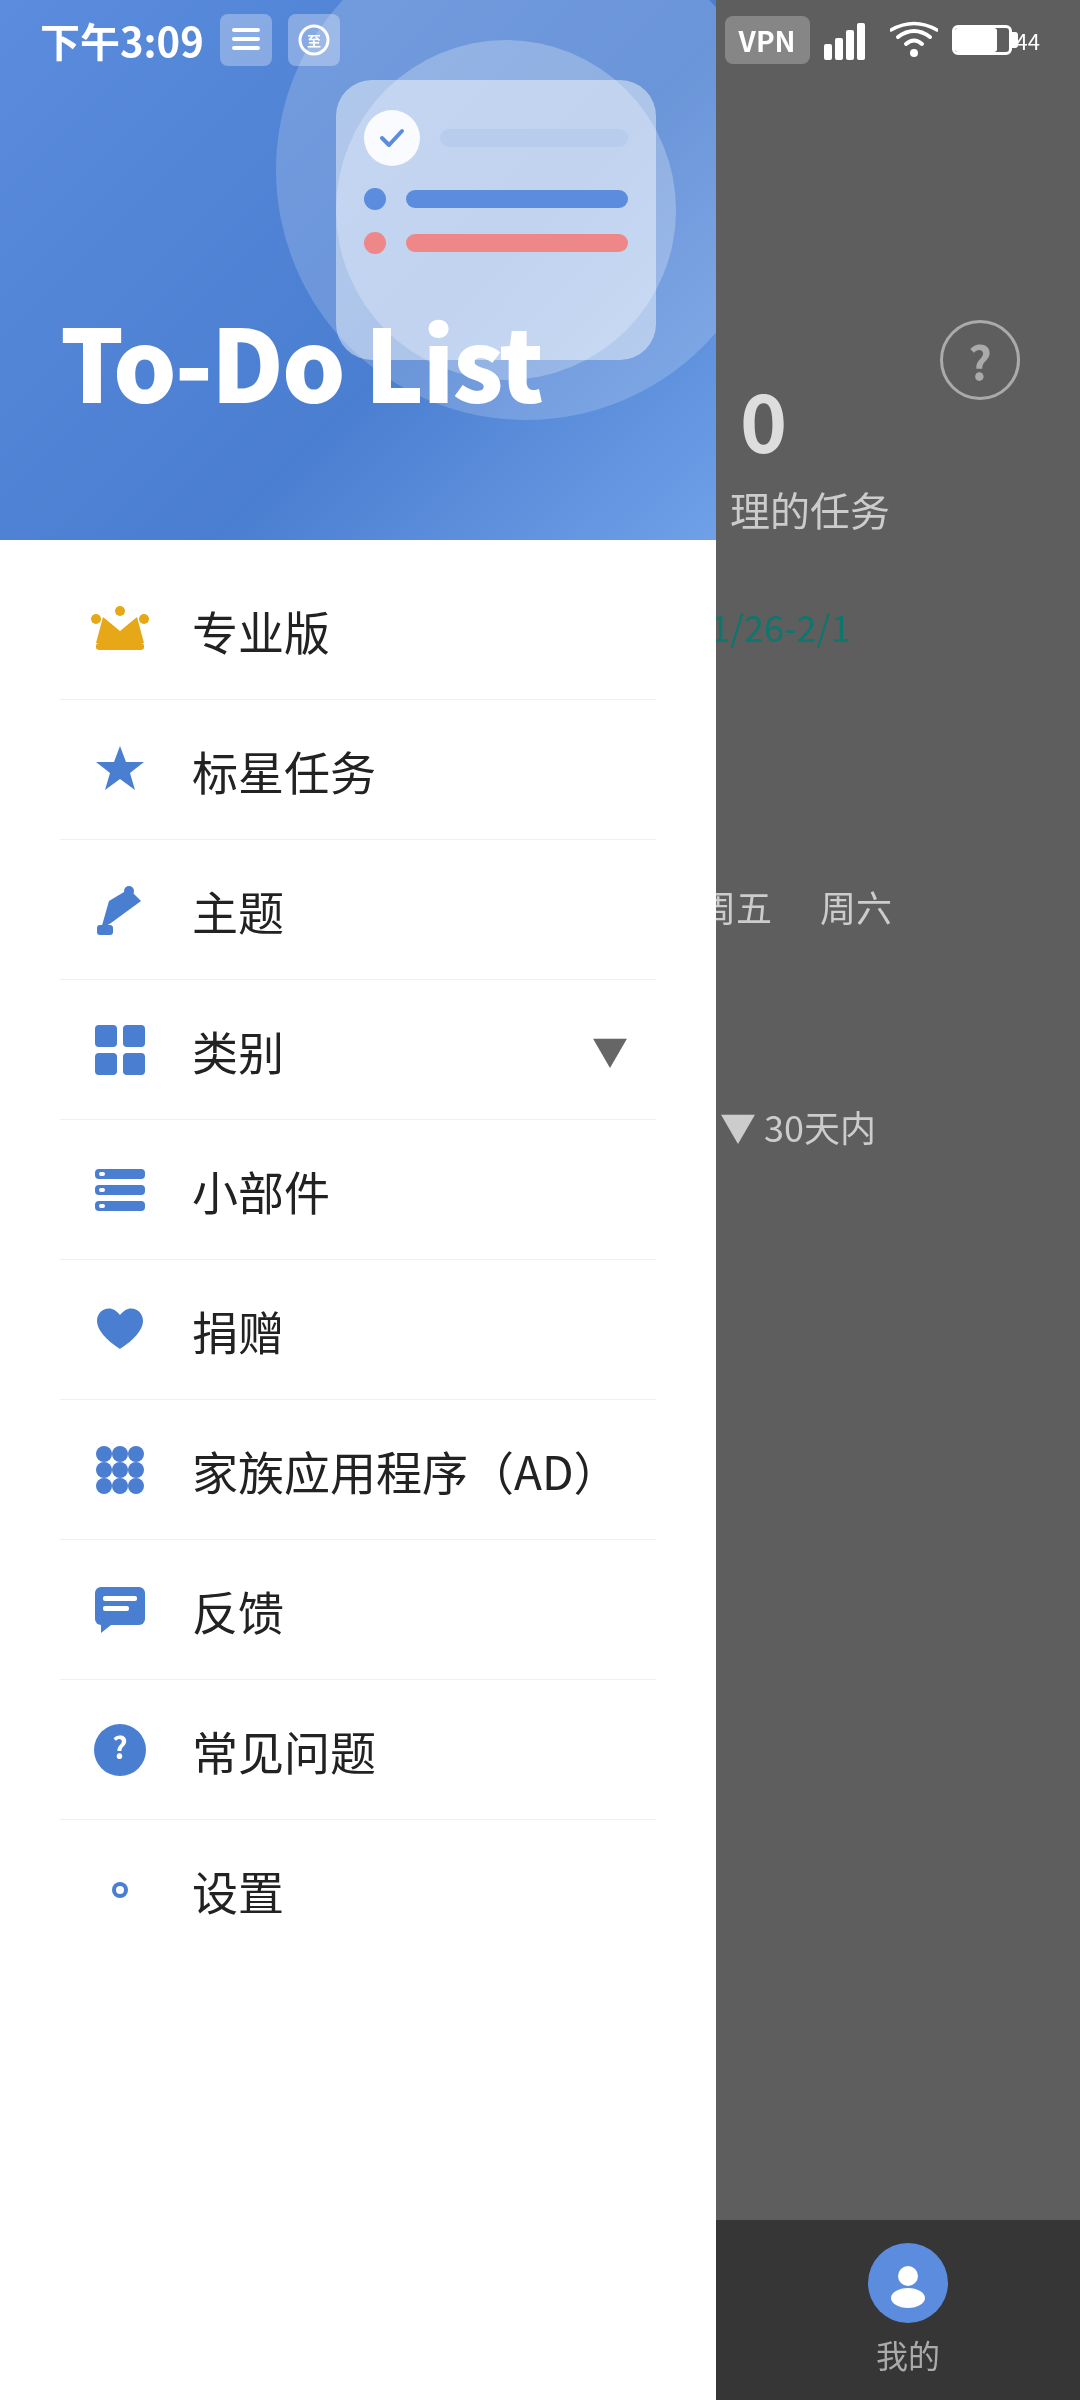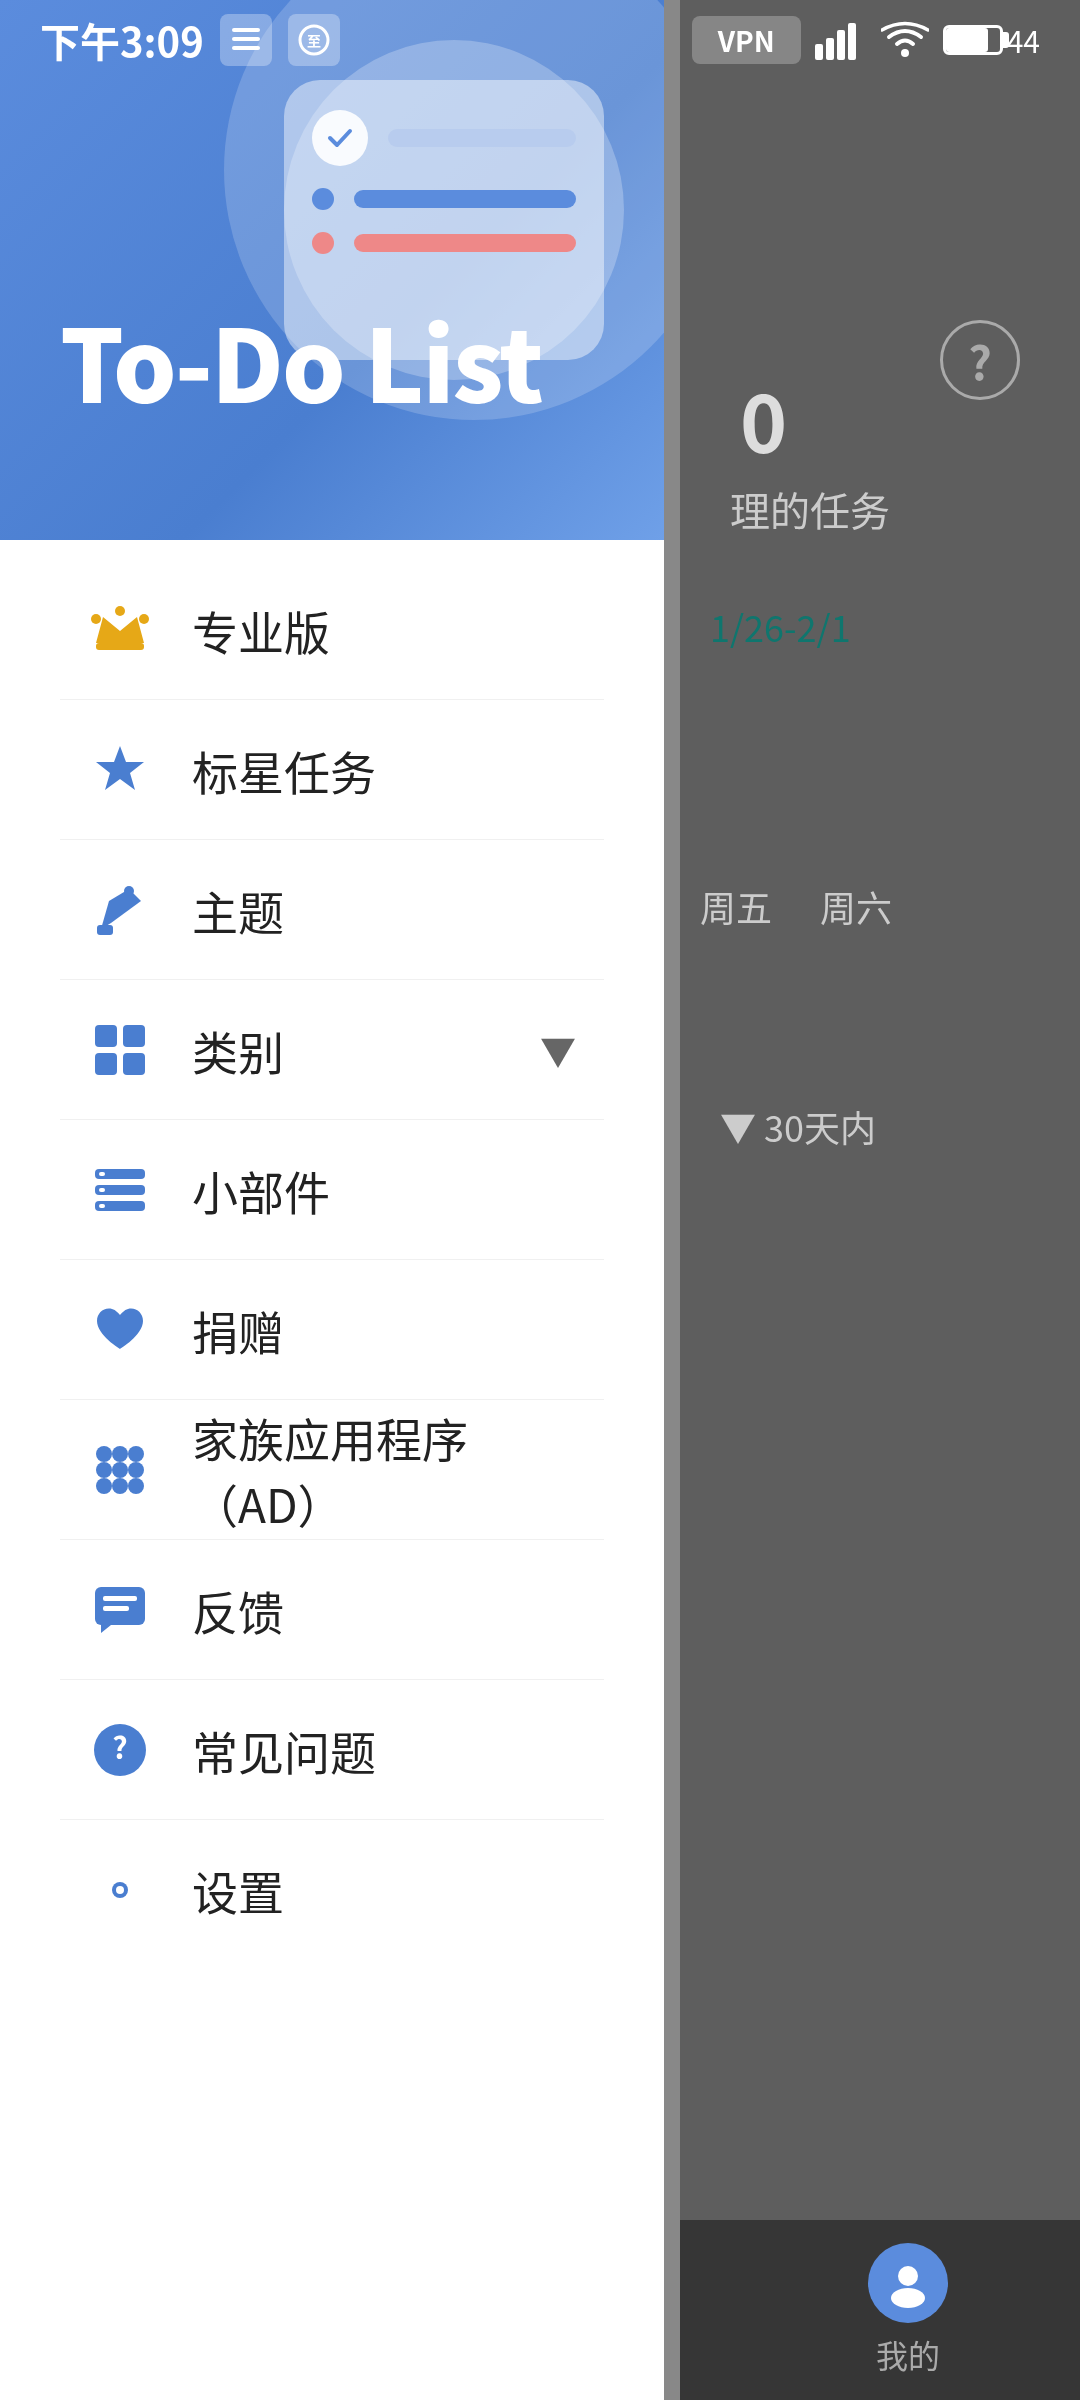--- a/index.html
+++ b/index.html
@@ -55,21 +55,21 @@
     .status-right {
       display: flex;
       align-items: center;
       gap: 14px;
       color: #fff;
       font-size: 36px;
     }
     .vpn-badge {
       background: rgba(255,255,255,0.25);
       border-radius: 8px;
-      padding: 4px 26px;
+      padding: 4px 14px;
       font-size: 28px;
       font-weight: bold;
       color: #fff;
     }
     .battery {
       display: flex;
       align-items: center;
       gap: 4px;
     }
     .battery-rect {
@@ -93,21 +93,21 @@
       width: 78%;
       height: 100%;
       background: #fff;
       border-radius: 3px;
     }
 
     
     .drawer {
       position: absolute;
       top: 0; left: 0;
-      width: 664px;
+      width: 716px;
       height: 2400px;
       background: #fff;
       z-index: 5;
       display: flex;
       flex-direction: column;
     }
 
     
     .drawer-header {
       width: 100%;
@@ -327,21 +327,21 @@
       <path d="M16 24 Q24 17 32 24" stroke="white" stroke-width="4" fill="none" stroke-linecap="round"></path>
       <path d="M8 17 Q24 5 40 17" stroke="white" stroke-width="4" fill="none" stroke-linecap="round"></path>
       <path d="M1 10 Q24 -3 47 10" stroke="white" stroke-width="3.5" fill="none" stroke-linecap="round"></path>
       <circle cx="24" cy="33" r="4" fill="white"></circle>
     </svg>
 
     <div class="battery">
       <div class="battery-rect">
         <div class="battery-fill"></div>
       </div>
-      <span style="font-size:30px;color:#fff;">44</span>
+      <span style="font-size:22px;color:#fff;">44</span>
     </div>
   </div>
 </div>
 
 <div class="drawer">
 
   <div class="drawer-header">
     <div class="drawer-header-circle-large"></div>
     <div class="drawer-header-circle-medium"></div>
 

